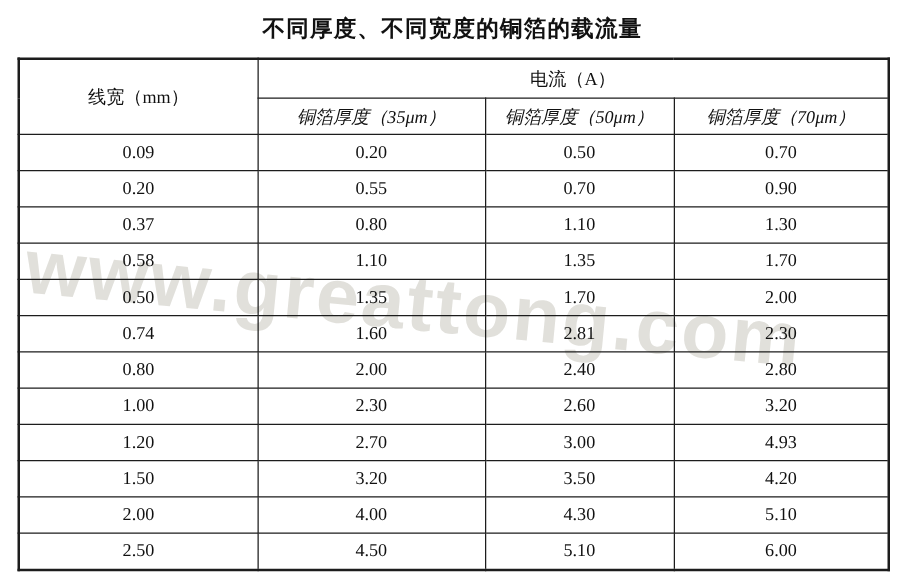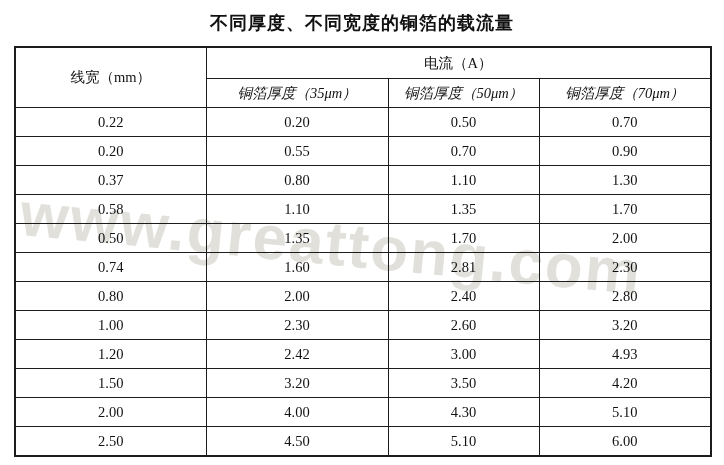--- a/index.html
+++ b/index.html
@@ -93,21 +93,21 @@
         <th colspan="3">电流（A）</th>
       </tr>
       <tr class="hdr-row-2">
         <th>铜箔厚度（35μm）</th>
         <th>铜箔厚度（50μm）</th>
         <th>铜箔厚度（70μm）</th>
       </tr>
     </thead>
     <tbody>
         <tr>
-          <td>0.22</td>
+          <td>0.09</td>
           <td>0.20</td>
           <td>0.50</td>
           <td>0.70</td>
         </tr>
         <tr>
           <td>0.20</td>
           <td>0.55</td>
           <td>0.70</td>
           <td>0.90</td>
         </tr>
@@ -142,21 +142,21 @@
           <td>2.80</td>
         </tr>
         <tr>
           <td>1.00</td>
           <td>2.30</td>
           <td>2.60</td>
           <td>3.20</td>
         </tr>
         <tr>
           <td>1.20</td>
-          <td>2.42</td>
+          <td>2.70</td>
           <td>3.00</td>
           <td>4.93</td>
         </tr>
         <tr>
           <td>1.50</td>
           <td>3.20</td>
           <td>3.50</td>
           <td>4.20</td>
         </tr>
         <tr>

